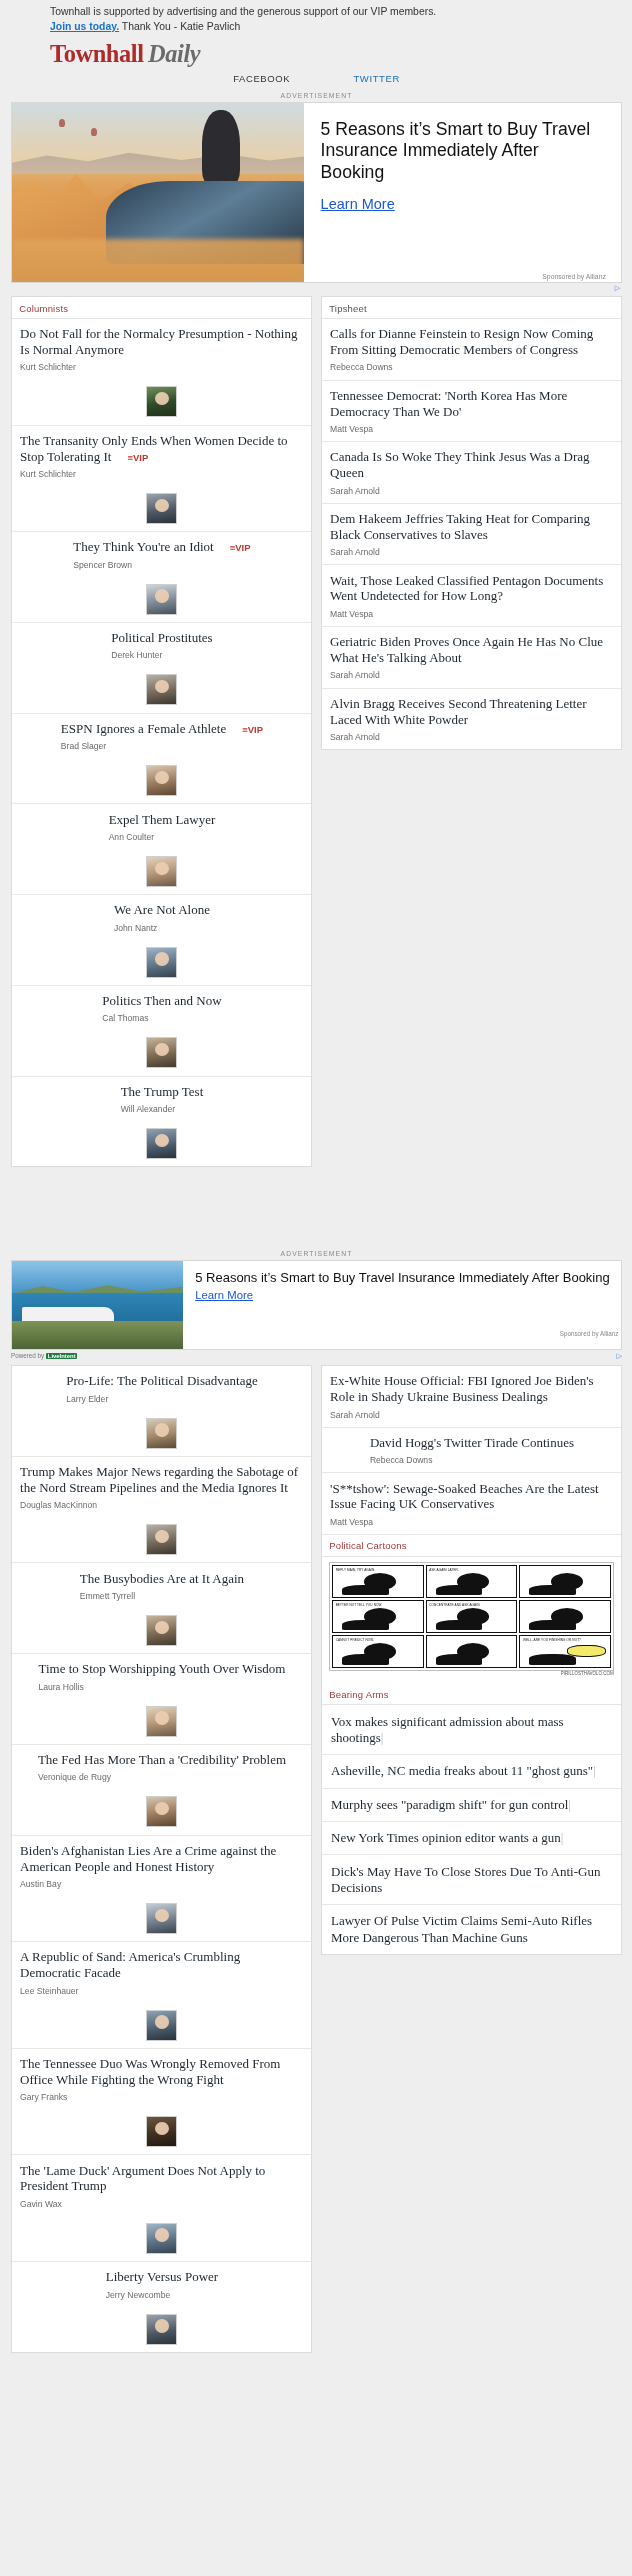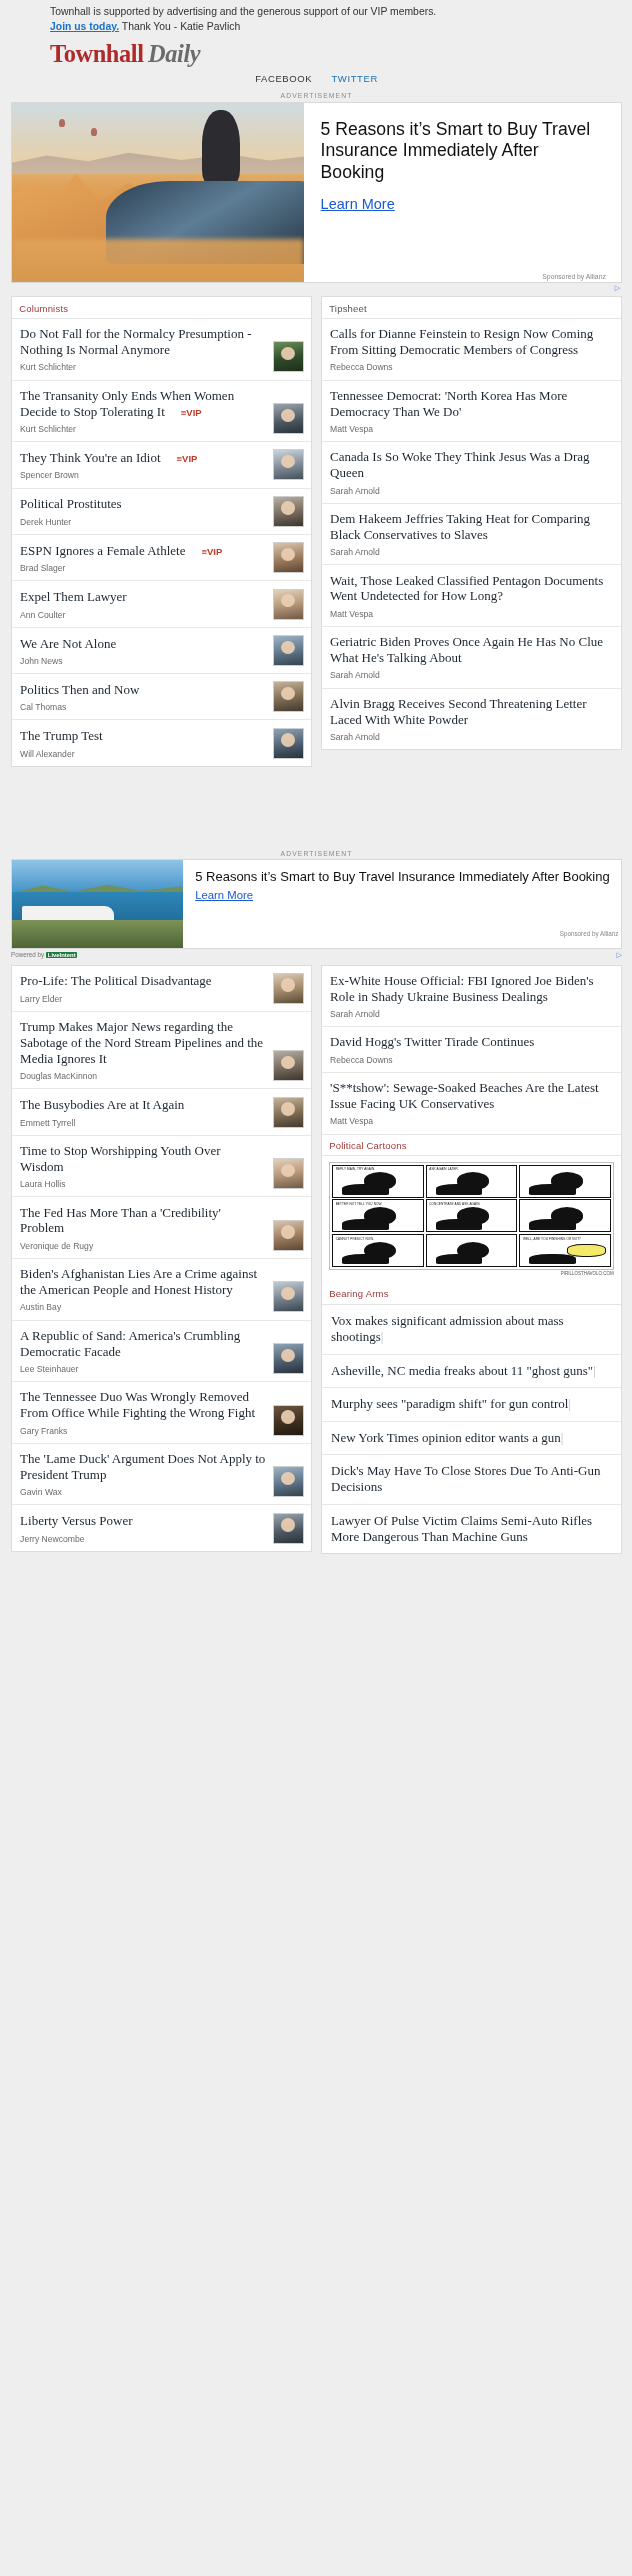--- a/index.html
+++ b/index.html
@@ -37,21 +37,21 @@
   .logo .th { color:#b02a2a; font-weight:bold; }
   .logo .daily { color:#6b6b6b; font-style:italic; font-weight:bold; margin-left:4.5px;}
 
   .navbar {
     padding:4.5px 0 6.3px 0;
     text-align:center;
     background:#eeeeee;
     font-size:9.5px;
     letter-spacing:0.6px;
   }
-  .navbar a { color:#1b6fb5; text-decoration:none; margin:0 8px; }
+  .navbar a { color:#1b6fb5; text-decoration:none; margin:0 30px; }
   .navbar a.dark { color:#333; }
 
   
   .ad-label {
     text-align:center;
     font-size:6.8px;
     letter-spacing:1.1px;
     color:#8a8a8a;
     padding:1.8px 0 2.7px 0;
   }
@@ -107,22 +107,22 @@
   .cols { display:flex; gap:9px; padding:5.4px 11px 0 11px; align-items:flex-start; }
   .col { flex:1; background:#fff; border:0.9px solid #dcdcdc; }
 
   .sec-head {
     font-size:9.5px; color:#a23a3a; padding:5.4px 7.2px 4.5px 7.2px;
     border-bottom:0.9px solid #e4e4e4; letter-spacing:0.2px;
   }
   .sec-head.plain { color:#555; }
 
   .item {
-    display:flex; align-items:flex-end; justify-content:space-between;
-    padding:7.2px 7.2px 7.2px 8.1px; border-bottom:0.9px solid #e8e8e8; gap:6px;
+    display:flex; align-items:center; justify-content:space-between;
+    padding:7.2px 7.2px 7.2px 8.1px; border-bottom:0.9px solid #e8e8e8; gap:14px;flex-direction:column;
   }
   .item:last-child { border-bottom:none; }
   .item-text { flex:1; min-width:0; }
   .item-title {
     font-family:"Liberation Serif", serif;
     font-size:13px; line-height:1.22; color:#1d2630;
   }
   .item-title .vip {
     color:#c0392b; font-size:9.5px; font-weight:bold; font-family:"Liberation Sans",sans-serif;
     margin-left:16px; white-space:nowrap;
@@ -297,21 +297,21 @@
           <div class="item-author">Ann Coulter</div>
         </div>
         <span class="thumb face p-f">
             <i></i>
           </span>
       </div>
 
       <div class="item">
         <div class="item-text">
           <div class="item-title"><span>We Are Not Alone</span></div>
-          <div class="item-author">John News</div>
+          <div class="item-author">John Nantz</div>
         </div>
         <span class="thumb face p-g">
             <i></i>
           </span>
       </div>
 
       <div class="item">
         <div class="item-text">
           <div class="item-title"><span>Politics Then and Now</span></div>
           <div class="item-author">Cal Thomas</div>

